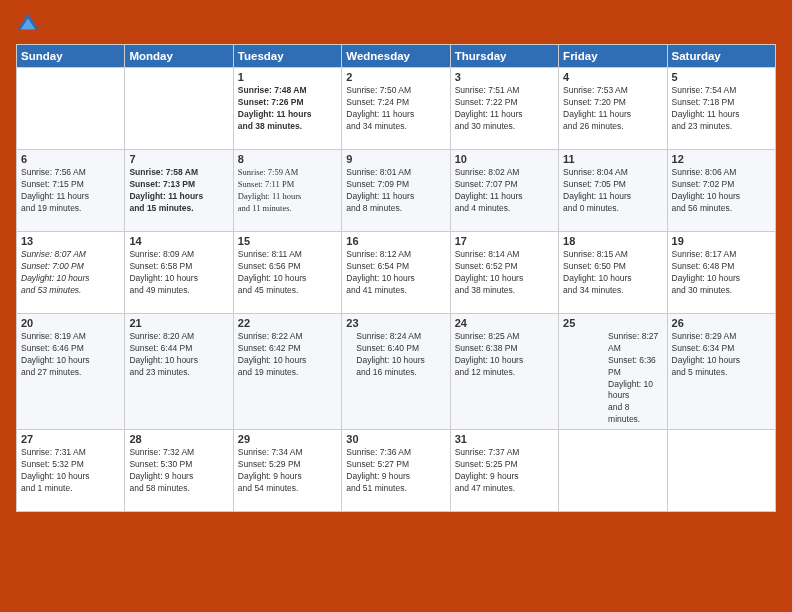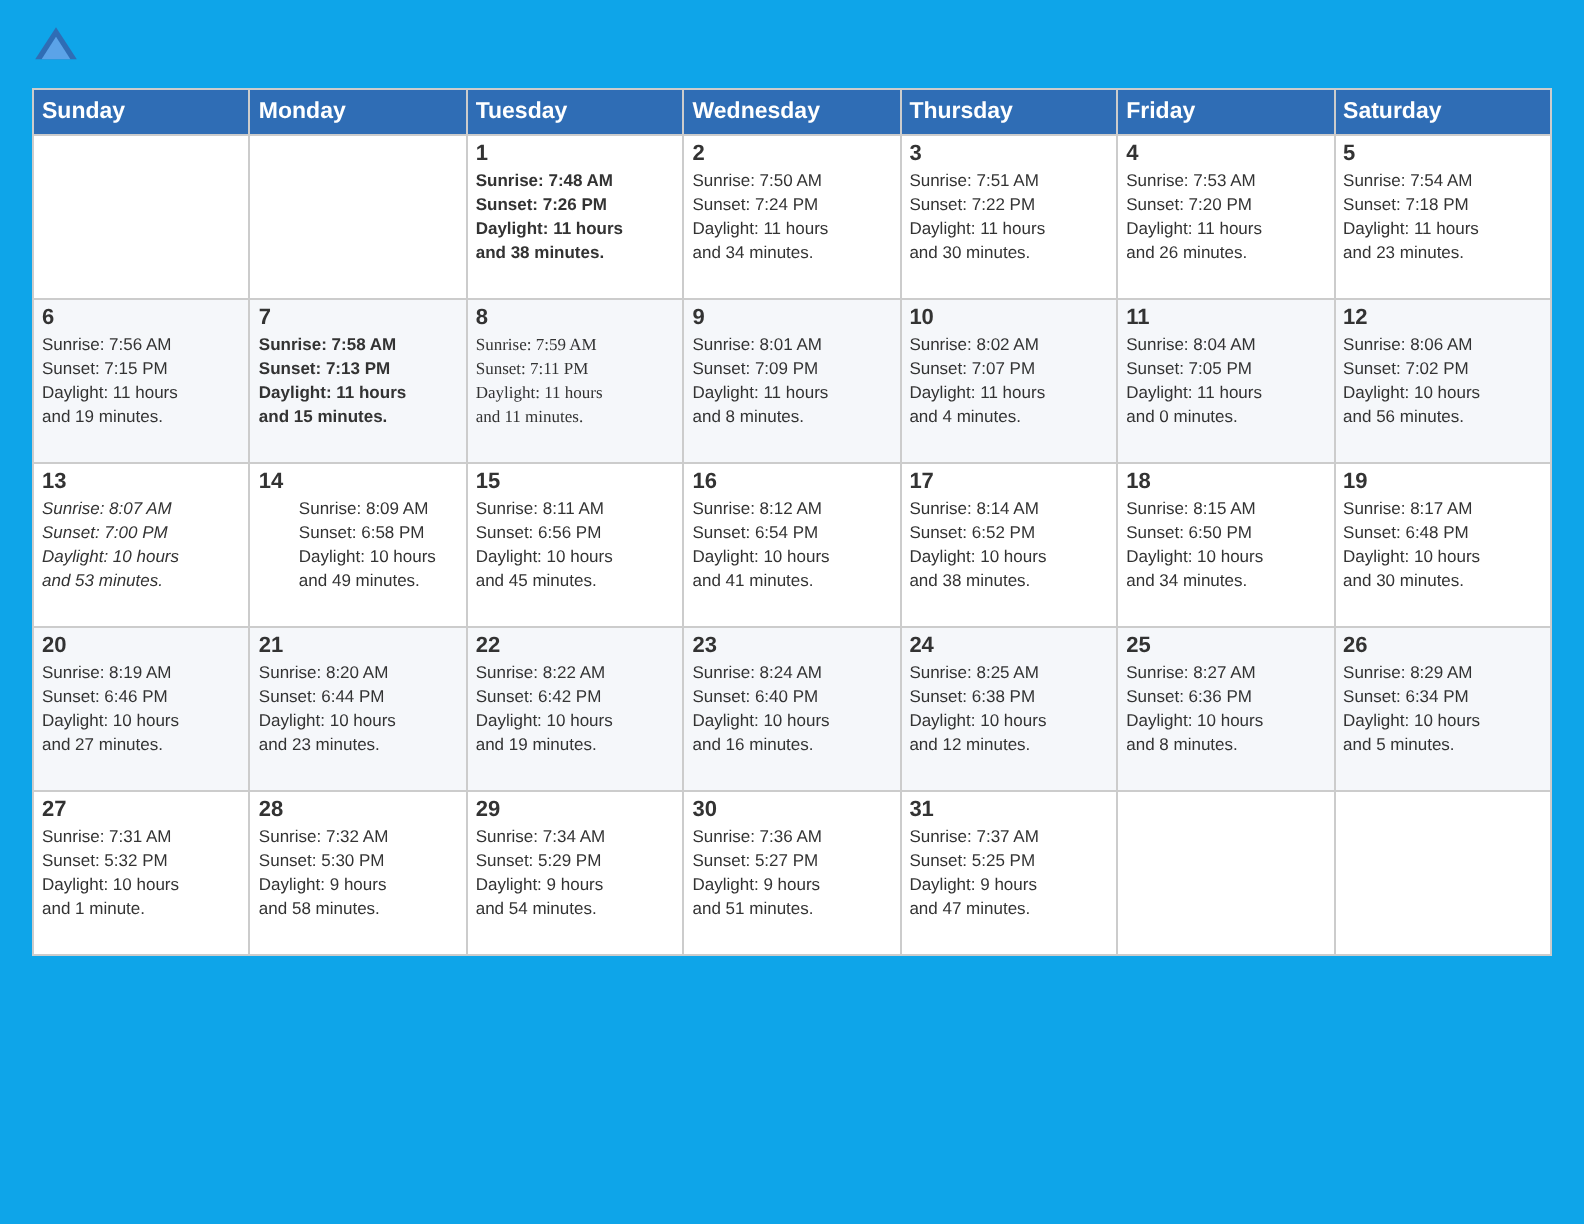--- a/index.html
+++ b/index.html
@@ -6,21 +6,21 @@
     body {
       font-family: Arial, sans-serif;
       background: #fff;
       width: 792px;
       height: 612px;
       overflow: hidden;
     }
     .page {
       width: 792px;
       height: 612px;
-      background: #0ea5e9;
+      background: #c2410c;
       padding: 12px 16px 12px 16px;
     }
     .header {
       display: flex;
       justify-content: space-between;
       align-items: flex-start;
       margin-bottom: 8px;
     }
     .logo {
       display: flex;
@@ -222,21 +222,21 @@
         <tr>
           <td>
             <span class="day-num">13</span>
             <div class="day-info" style="white-space: pre-line; font-style: italic;">Sunrise: 8:07 AM
 Sunset: 7:00 PM
 Daylight: 10 hours
 and 53 minutes.</div>
           </td>
           <td>
             <span class="day-num">14</span>
-            <div class="day-info" style="white-space: pre-line; margin-left: 20px;">Sunrise: 8:09 AM
+            <div class="day-info" style="white-space: pre-line;">Sunrise: 8:09 AM
 Sunset: 6:58 PM
 Daylight: 10 hours
 and 49 minutes.</div>
           </td>
           <td>
             <span class="day-num">15</span>
             <div class="day-info" style="white-space: pre-line;">Sunrise: 8:11 AM
 Sunset: 6:56 PM
 Daylight: 10 hours
 and 45 minutes.</div>
@@ -287,35 +287,35 @@
           </td>
           <td>
             <span class="day-num">22</span>
             <div class="day-info" style="white-space: pre-line;">Sunrise: 8:22 AM
 Sunset: 6:42 PM
 Daylight: 10 hours
 and 19 minutes.</div>
           </td>
           <td>
             <span class="day-num">23</span>
-            <div class="day-info" style="white-space: pre-line;">Sunrise: 8:24 AM
+            <div class="day-info" style="white-space: pre-line; margin-left: 10px;">Sunrise: 8:24 AM
 Sunset: 6:40 PM
 Daylight: 10 hours
 and 16 minutes.</div>
           </td>
           <td>
             <span class="day-num">24</span>
             <div class="day-info" style="white-space: pre-line;">Sunrise: 8:25 AM
 Sunset: 6:38 PM
 Daylight: 10 hours
 and 12 minutes.</div>
           </td>
           <td>
             <span class="day-num">25</span>
-            <div class="day-info" style="white-space: pre-line;">Sunrise: 8:27 AM
+            <div class="day-info" style="white-space: pre-line; margin-left: 45px;">Sunrise: 8:27 AM
 Sunset: 6:36 PM
 Daylight: 10 hours
 and 8 minutes.</div>
           </td>
           <td>
             <span class="day-num">26</span>
             <div class="day-info" style="white-space: pre-line;">Sunrise: 8:29 AM
 Sunset: 6:34 PM
 Daylight: 10 hours
 and 5 minutes.</div>

